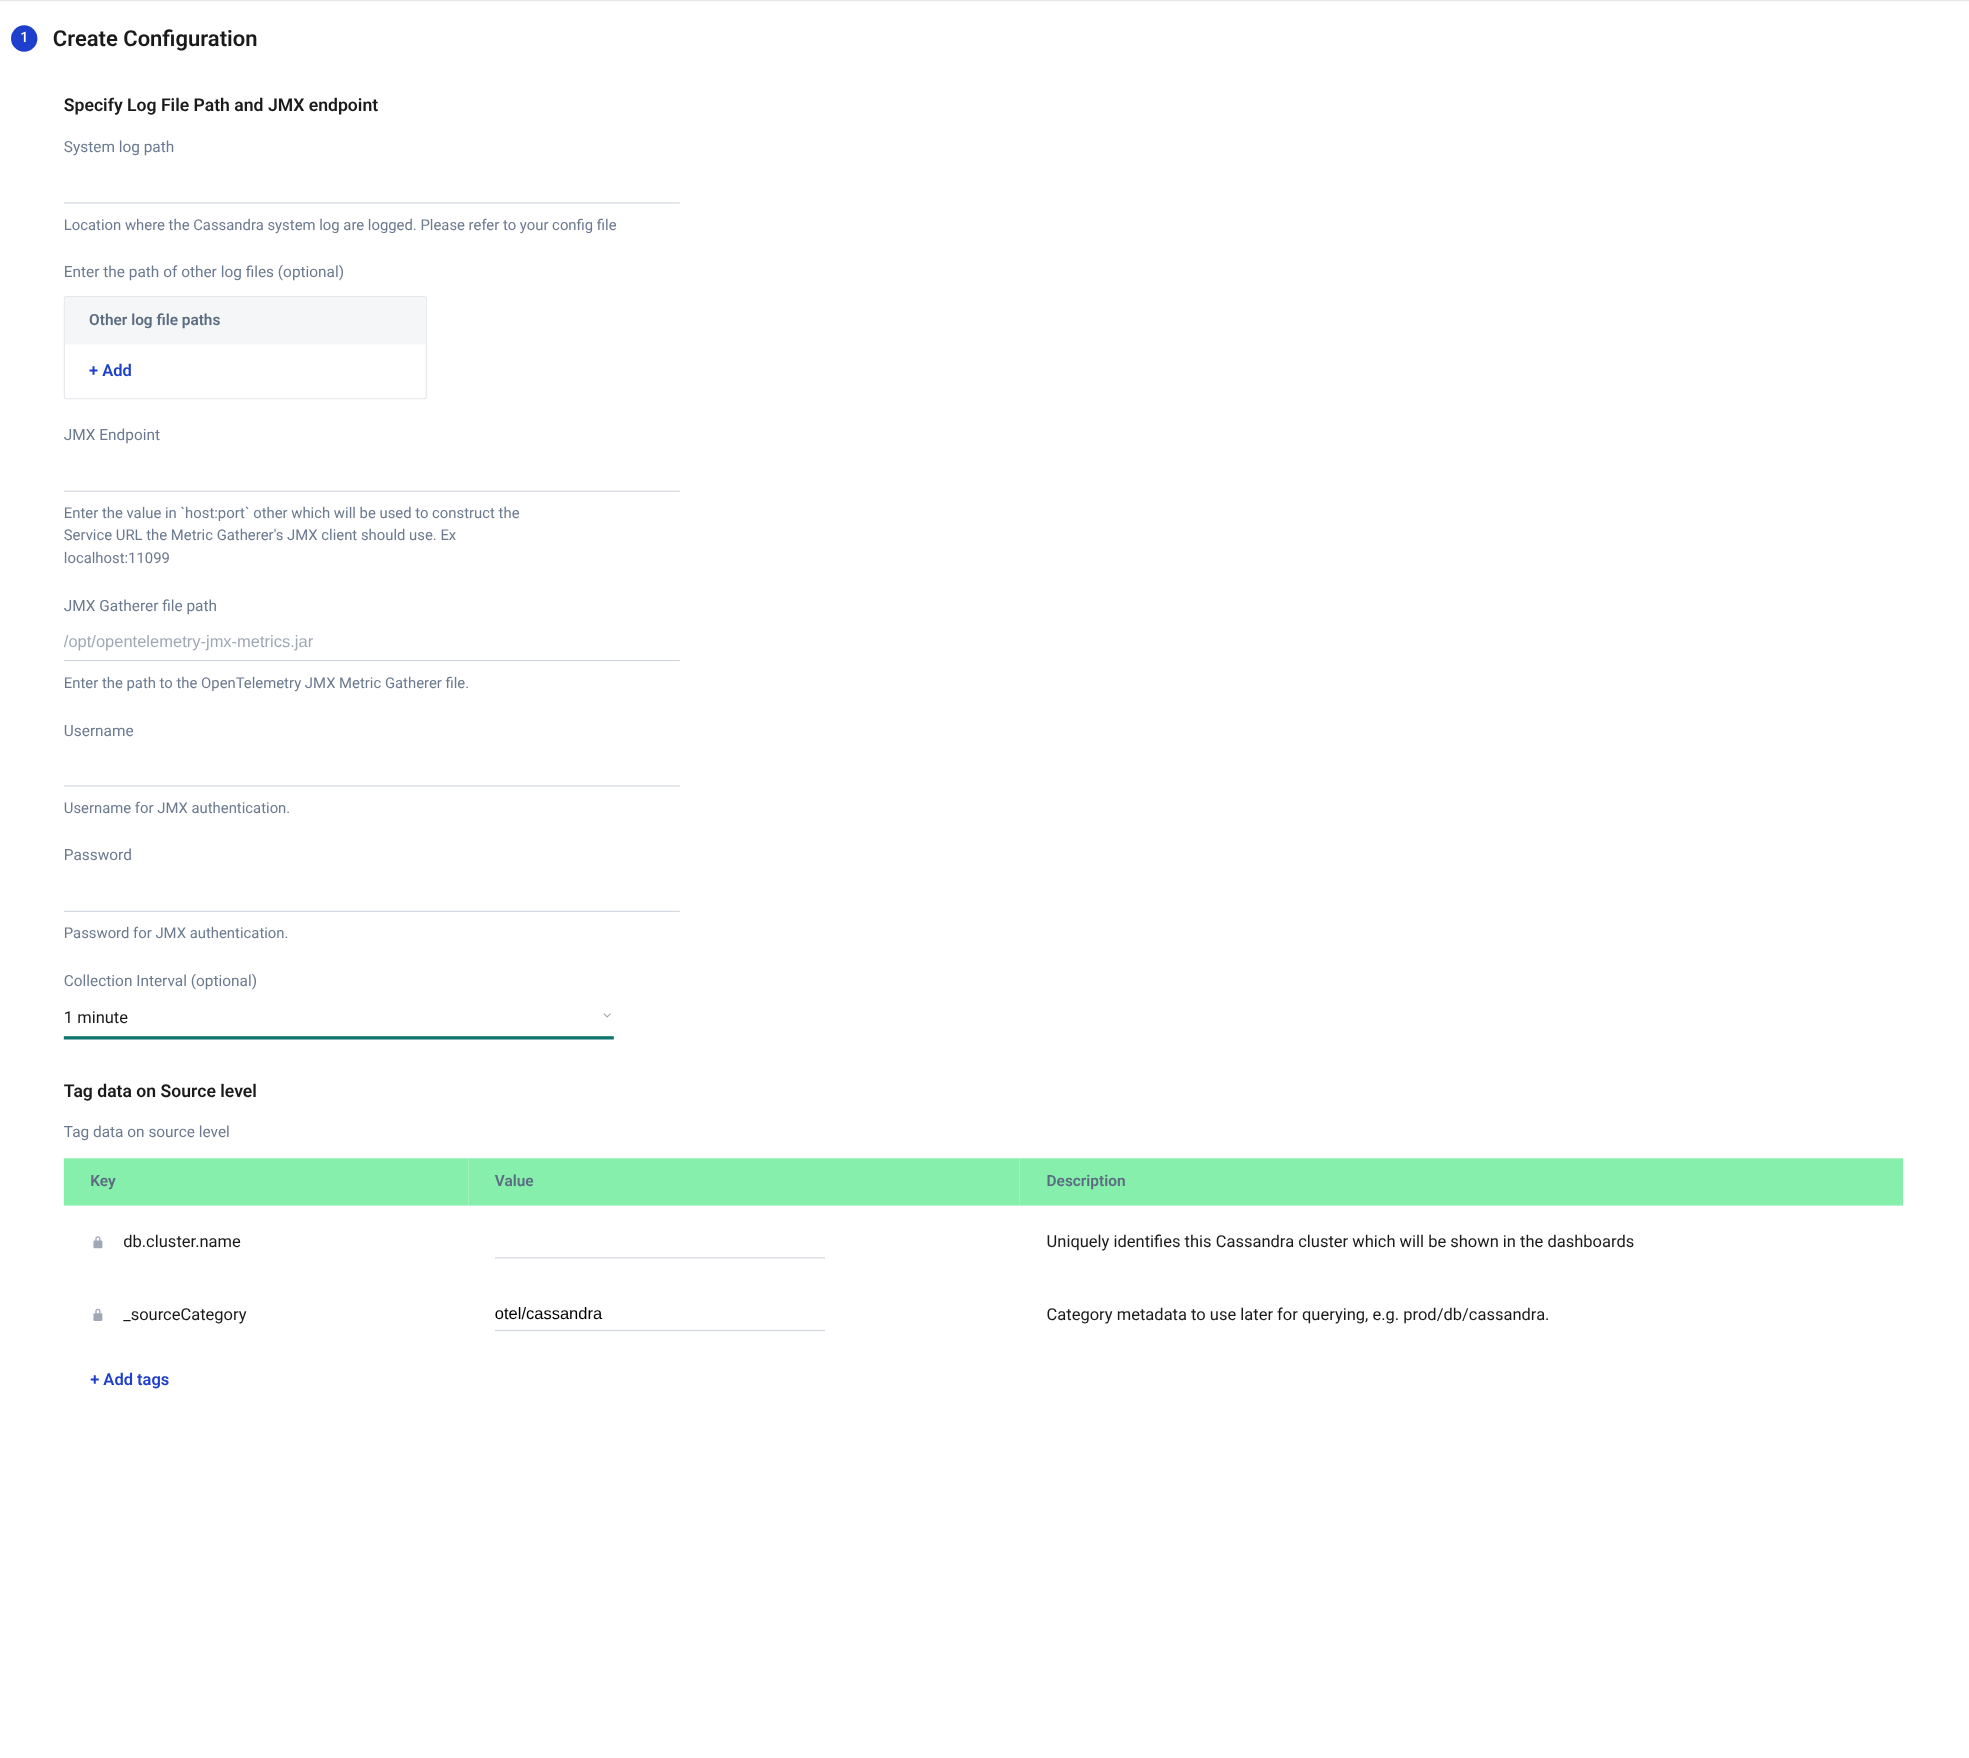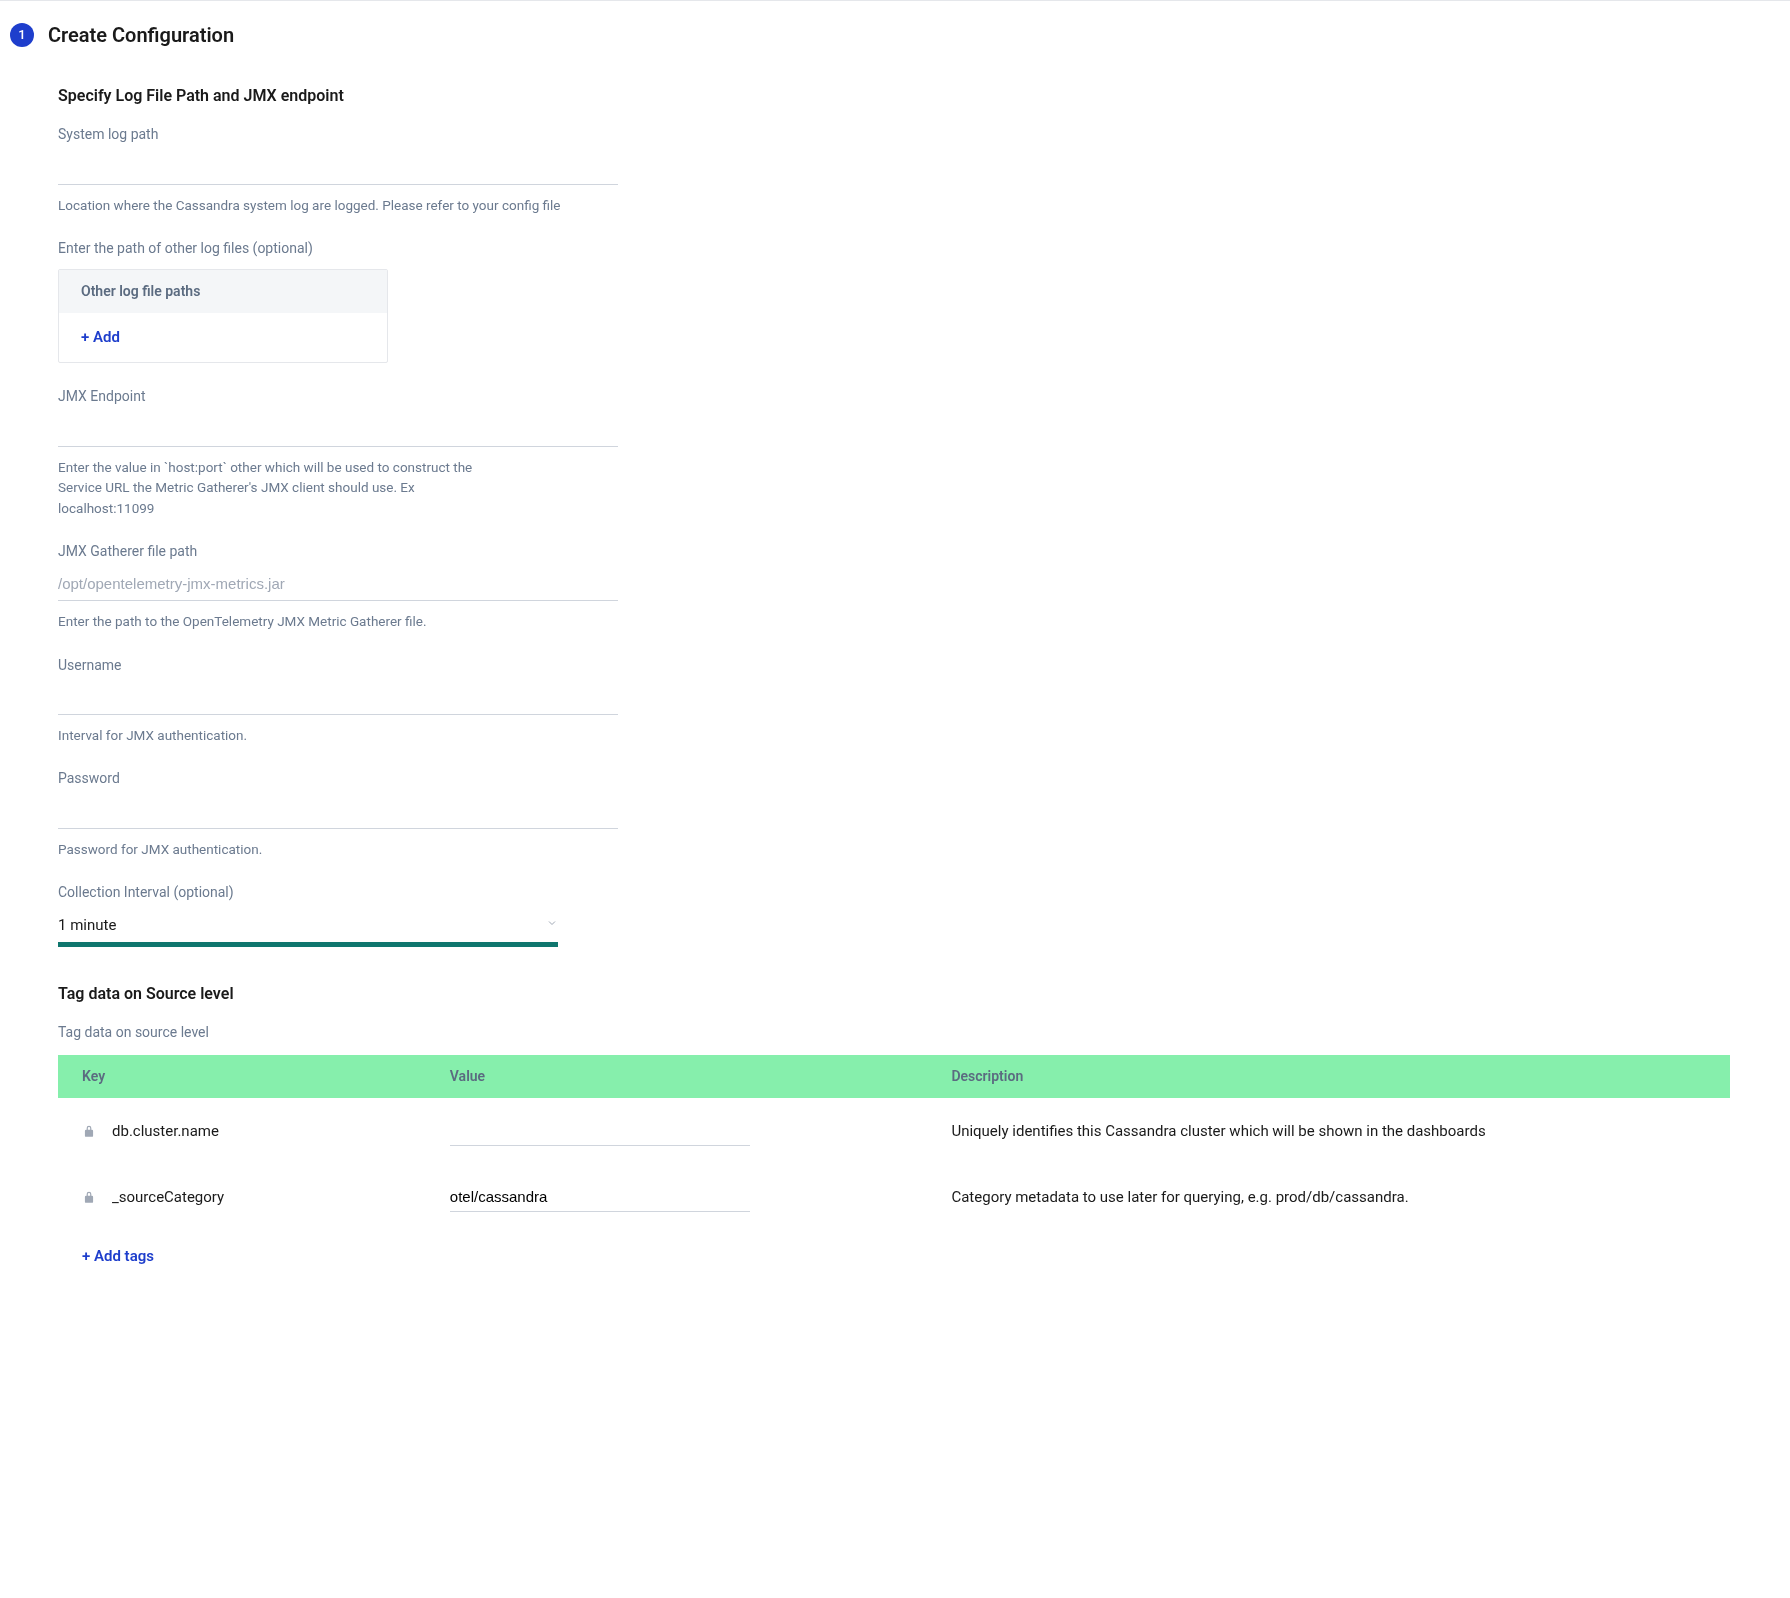--- a/index.html
+++ b/index.html
@@ -125,21 +125,21 @@
   .toggle-label {
     font-size: 16px;
     font-weight: 500;
     color: #1a1a1a;
   }
   .select-row {
     width: 500px;
     display: flex;
     align-items: center;
     justify-content: space-between;
-    border-bottom: 5px solid #0f766e;
+    border-bottom: 3px solid #0f766e;
     padding: 6px 0;
     cursor: pointer;
     gap: 32px;
   }
   .select-value {
     font-size: 15px;
     color: #1a1a1a;
   }
   .chevron {
     color: #a0a8b5;
@@ -238,21 +238,21 @@
     <div class="field">
       <label class="field-label">JMX Gatherer file path</label>
       <input class="field-input" type="text" placeholder="/opt/opentelemetry-jmx-metrics.jar" style="">
       <div class="field-help">Enter the path to the OpenTelemetry JMX Metric Gatherer file.</div>
     </div>
 
 
     <div class="field">
       <label class="field-label">Username</label>
       <input class="field-input" type="text" value="" style="">
-      <div class="field-help">Interval for JMX authentication.</div>
+      <div class="field-help">Username for JMX authentication.</div>
     </div>
 
     <div class="field">
       <label class="field-label">Password</label>
       <input class="field-input" type="password" value="" style="">
       <div class="field-help">Password for JMX authentication.</div>
     </div>
 
     <div class="field">
       <label class="field-label">Collection Interval (optional)</label>

